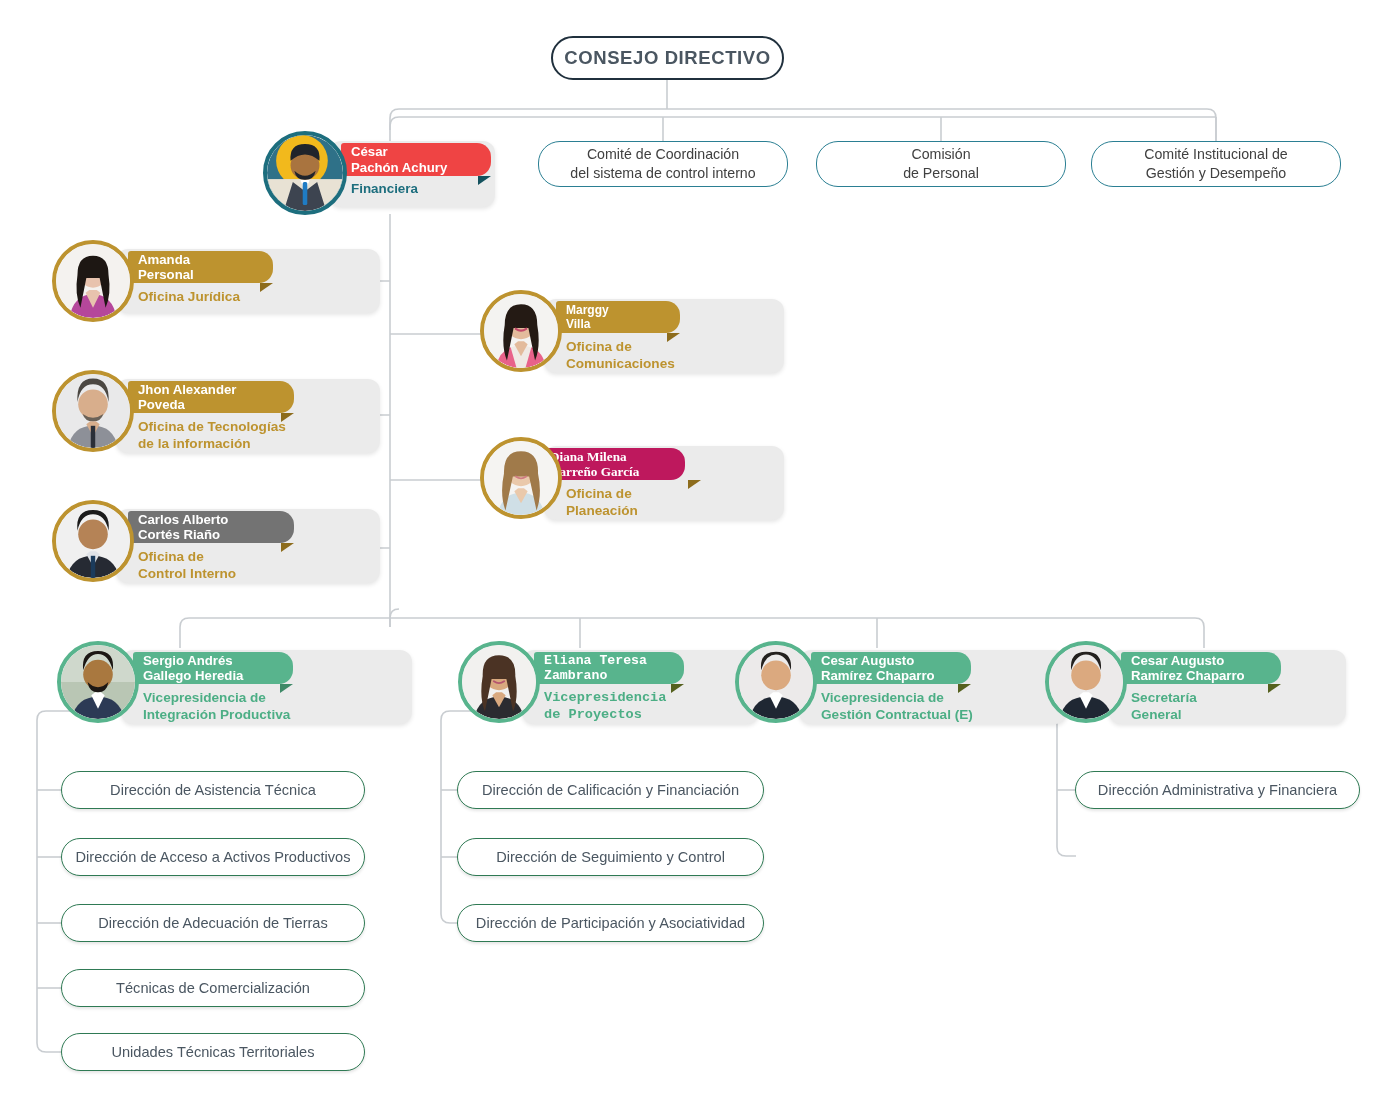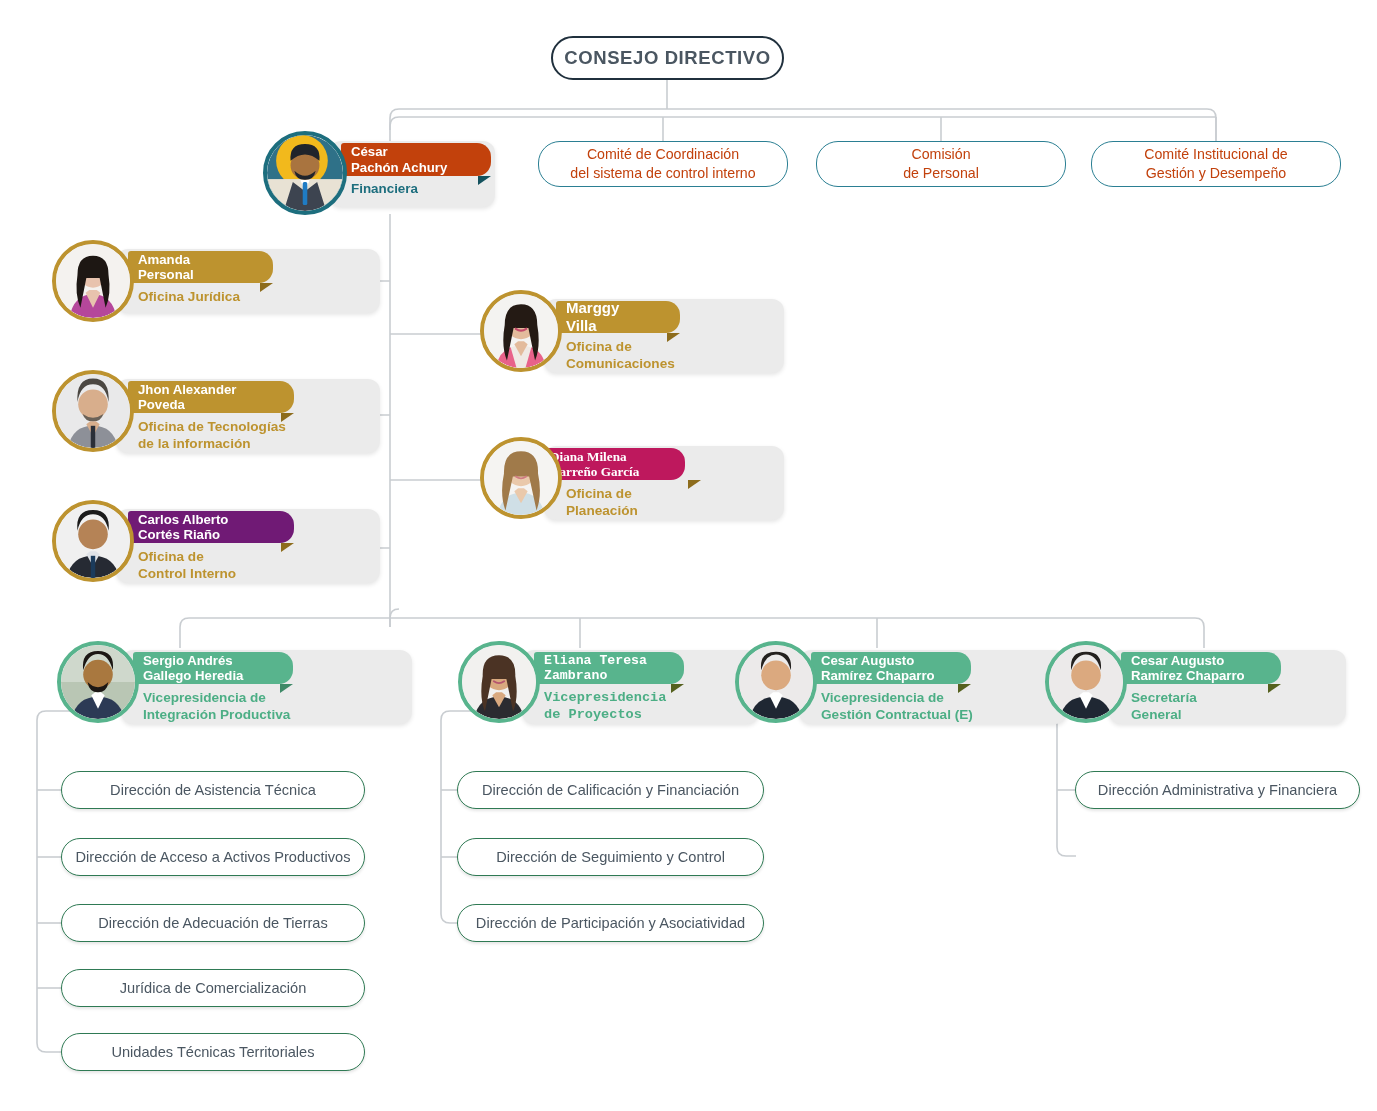--- a/index.html
+++ b/index.html
@@ -39,21 +39,21 @@
     text-align: center;
   }
 
   
   .compill {
     position: absolute;
     display: flex; align-items: center; justify-content: center;
     background: #ffffff;
     border: 1.6px solid #2b7f93;
     border-radius: 22px;
-    color: #c2410c;
+    color: #404040;
     font-size: 14.2px;
     line-height: 1.32;
     text-align: center;
     padding: 17px 10px;
   }
 
   
   .dirpill {
     position: absolute;
     display: flex; align-items: center; justify-content: center;
@@ -187,21 +187,21 @@
   </div>
   <div class="compill" style="left:1091px; top:141px; width:250px; height:46px;">
     <div>
       <div>Comité Institucional de</div>
       <div>Gestión y Desempeño</div>
     </div>
   </div>
 
   <div class="pcard" style="left:263px; top:131px; width:232px; height:84px;">
     <div class="body" style="left:66px; top:10px; width:166px; height:66px;"></div>
-    <div class="ribbon" style="left:78px; top:12px; width:150px; height:33px; background:#c2410c; font-size:13.2px; padding-left:10px;">
+    <div class="ribbon" style="left:78px; top:12px; width:150px; height:33px; background:#ef4444; font-size:13.2px; padding-left:10px;">
       <div>
         <span>César</span>
         <span>Pachón Achury</span>
       </div>
     </div>
     <div class="fold" style="left:215px; top:45px; border-left:13px solid #14525e; border-bottom:9px solid transparent;"></div>
     <div class="role" style="left:88px; top:50px; width:140px; color:#1d6e7e; font-size:13.4px;">
       <div>Financiera</div>
     </div>
     <div class="photo" style="left:0px; top:0px; width:84px; height:84px; border:4px solid #1d6e7e;">
@@ -269,21 +269,21 @@
           <circle cx="50" cy="41" r="20" fill="#d8ae8c"></circle>
           <path d="M29 38 q4 -24 21 -24 q17 0 21 24 q2 -32 -21 -32 q-23 0 -21 32 Z" fill="#4b4742"></path>
           <path d="M36 54 q14 10 28 0 q-3 10 -14 10 q-11 0 -14 -10 Z" fill="#6b6258"></path>
         </svg>
       </div>
     </div>
   </div>
 
   <div class="pcard" style="left:52px; top:500px; width:275px; height:92px;">
     <div class="body" style="left:64px; top:9px; width:264px; height:74px;"></div>
-    <div class="ribbon" style="left:76px; top:11px; width:166px; height:32px; background:#701a75; font-size:13.2px; padding-left:10px;">
+    <div class="ribbon" style="left:76px; top:11px; width:166px; height:32px; background:#737373; font-size:13.2px; padding-left:10px;">
       <div>
         <span>Carlos Alberto</span>
         <span>Cortés Riaño</span>
       </div>
     </div>
     <div class="fold" style="left:229px; top:43px; border-left:13px solid #8d6c1c; border-bottom:9px solid transparent;"></div>
     <div class="role" style="left:86px; top:49px; width:215px; color:#bd932f; font-size:13.6px;">
       <div>Oficina de</div>
       <div>Control Interno</div>
     </div>
@@ -296,21 +296,21 @@
           <rect x="47" y="70" width="6" height="30" fill="#1b3b5c"></rect>
           <circle cx="50" cy="41" r="20" fill="#b58356"></circle>
           <path d="M29 36 q5 -22 21 -22 q16 0 21 22 q3 -28 -21 -28 q-24 0 -21 28 Z" fill="#1b1b1b"></path>
         </svg>
       </div>
     </div>
   </div>
 
   <div class="pcard" style="left:480px; top:290px; width:240px; height:92px;">
     <div class="body" style="left:64px; top:9px; width:656px; height:74px; width:240px;"></div>
-    <div class="ribbon" style="left:76px; top:11px; width:124px; height:32px; background:#bd932f; font-size:15px; padding-left:10px;">
+    <div class="ribbon" style="left:76px; top:11px; width:124px; height:32px; background:#bd932f; font-size:12px; padding-left:10px;">
       <div>
         <span>Marggy</span>
         <span>Villa</span>
       </div>
     </div>
     <div class="fold" style="left:187px; top:43px; border-left:13px solid #8d6c1c; border-bottom:9px solid transparent;"></div>
     <div class="role" style="left:86px; top:49px; width:190px; color:#bd932f; font-size:13.6px;">
       <div>Oficina de</div>
       <div>Comunicaciones</div>
     </div>
@@ -467,21 +467,21 @@
   <div class="dirpill" style="left:61px; top:771px; width:304px; height:38px;">
     <span>Dirección de Asistencia Técnica</span>
   </div>
   <div class="dirpill" style="left:61px; top:838px; width:304px; height:38px;">
     <span>Dirección de Acceso a Activos Productivos</span>
   </div>
   <div class="dirpill" style="left:61px; top:904px; width:304px; height:38px;">
     <span>Dirección de Adecuación de Tierras</span>
   </div>
   <div class="dirpill" style="left:61px; top:969px; width:304px; height:38px;">
-    <span>Jurídica de Comercialización</span>
+    <span>Técnicas de Comercialización</span>
   </div>
   <div class="dirpill" style="left:61px; top:1033px; width:304px; height:38px;">
     <span>Unidades Técnicas Territoriales</span>
   </div>
 
   <div class="dirpill" style="left:457px; top:771px; width:307px; height:38px;">
     <span>Dirección de Calificación y Financiación</span>
   </div>
   <div class="dirpill" style="left:457px; top:838px; width:307px; height:38px;">
     <span>Dirección de Seguimiento y Control</span>

